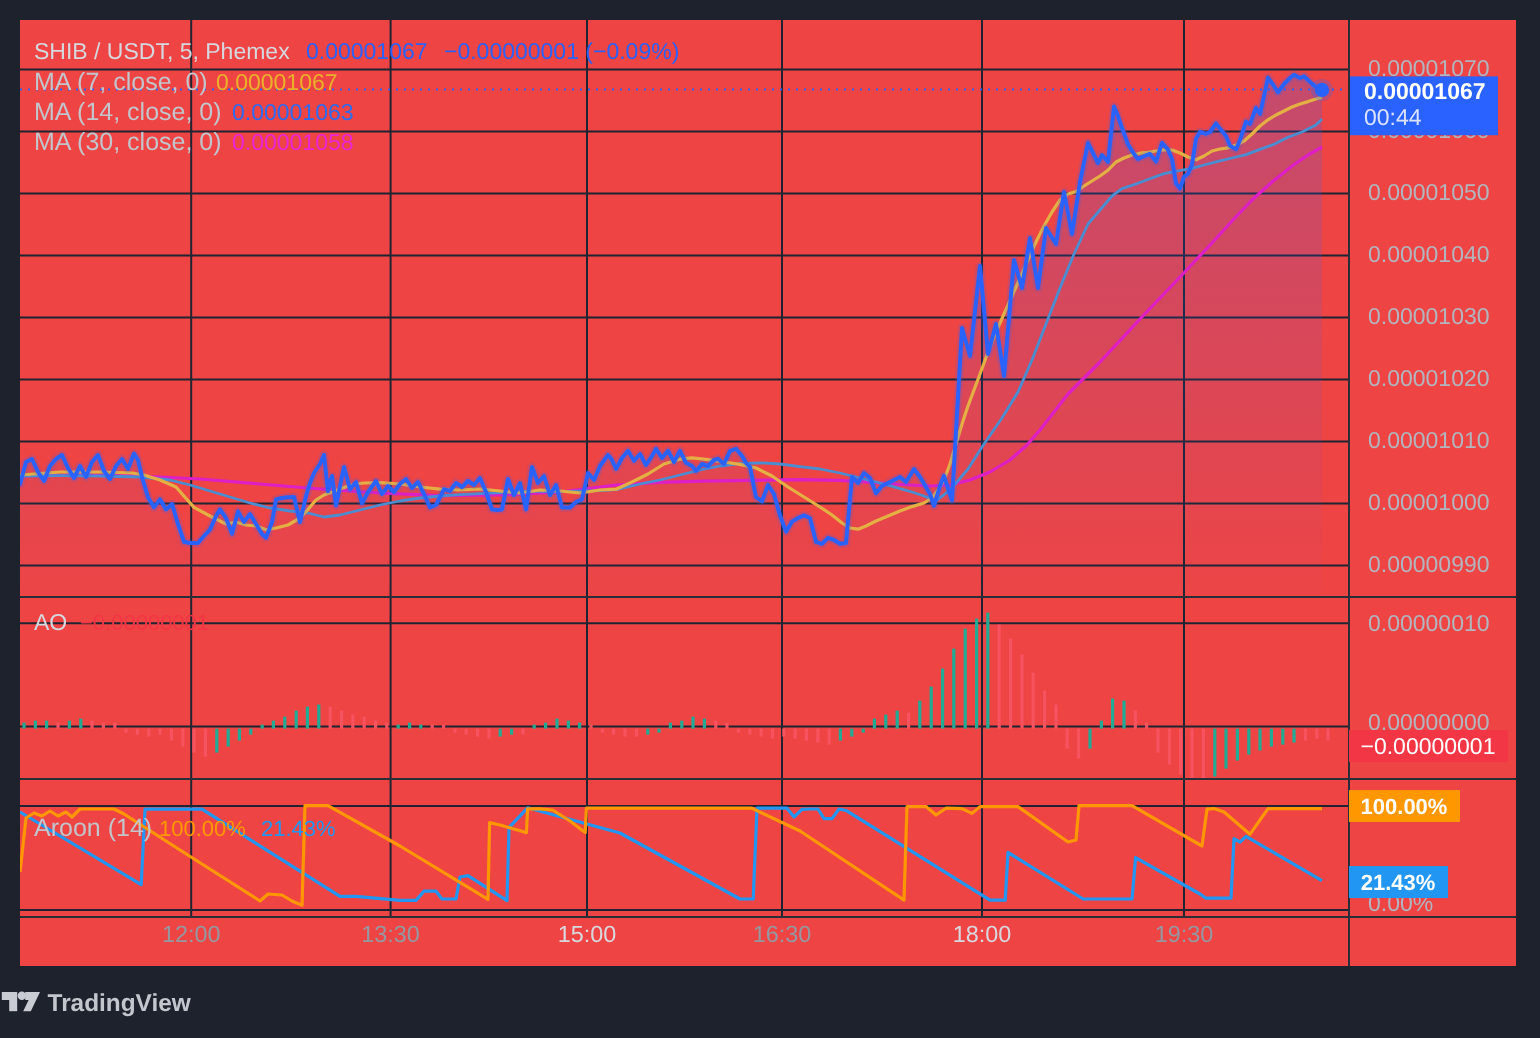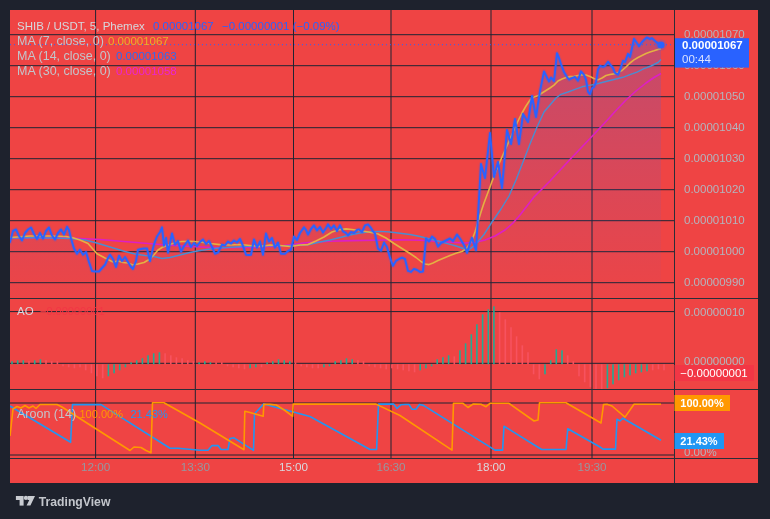--- a/index.html
+++ b/index.html
@@ -1,16 +1,16 @@
 <!DOCTYPE html>
 <html><head><meta charset="utf-8"><style>
 html,body{margin:0;padding:0;background:#1e222d;width:770px;height:519px;overflow:hidden;}
 *{box-sizing:border-box;}
 #widget{position:absolute;left:10px;top:10px;width:748px;height:473px;background:#ef4444;}
-#foot{position:absolute;left:15px;top:492px;width:400px;height:20px;}
+#foot{position:absolute;left:0;top:492px;width:400px;height:20px;}
 </style></head>
 <body>
 <div id="widget"><svg width="748" height="473" viewBox="10 10 748 473" font-family="Liberation Sans, sans-serif">
       <defs>
         <linearGradient id="af" x1="0" y1="36" x2="0" y2="296" gradientUnits="userSpaceOnUse">
           <stop offset="0" stop-color="#2962ff" stop-opacity="0.22"></stop>
           <stop offset="1" stop-color="#2962ff" stop-opacity="0.015"></stop>
         </linearGradient>
         <clipPath id="cmain">
           <rect x="10" y="10" width="664" height="288"></rect>

